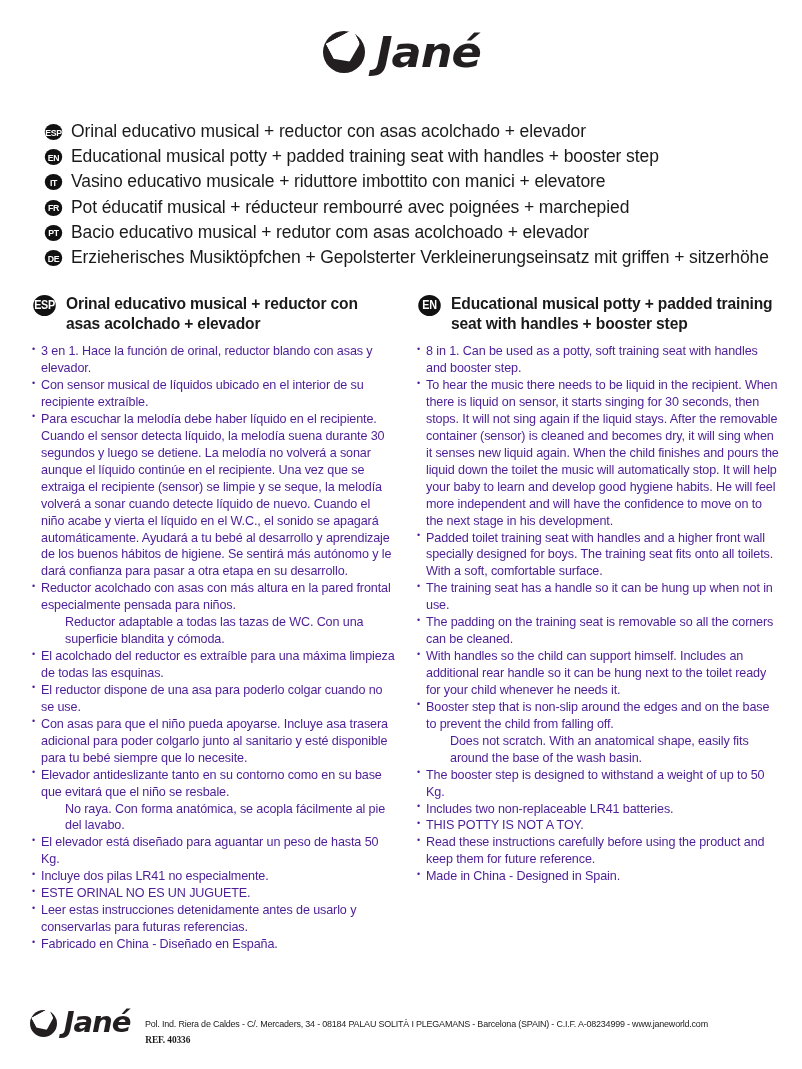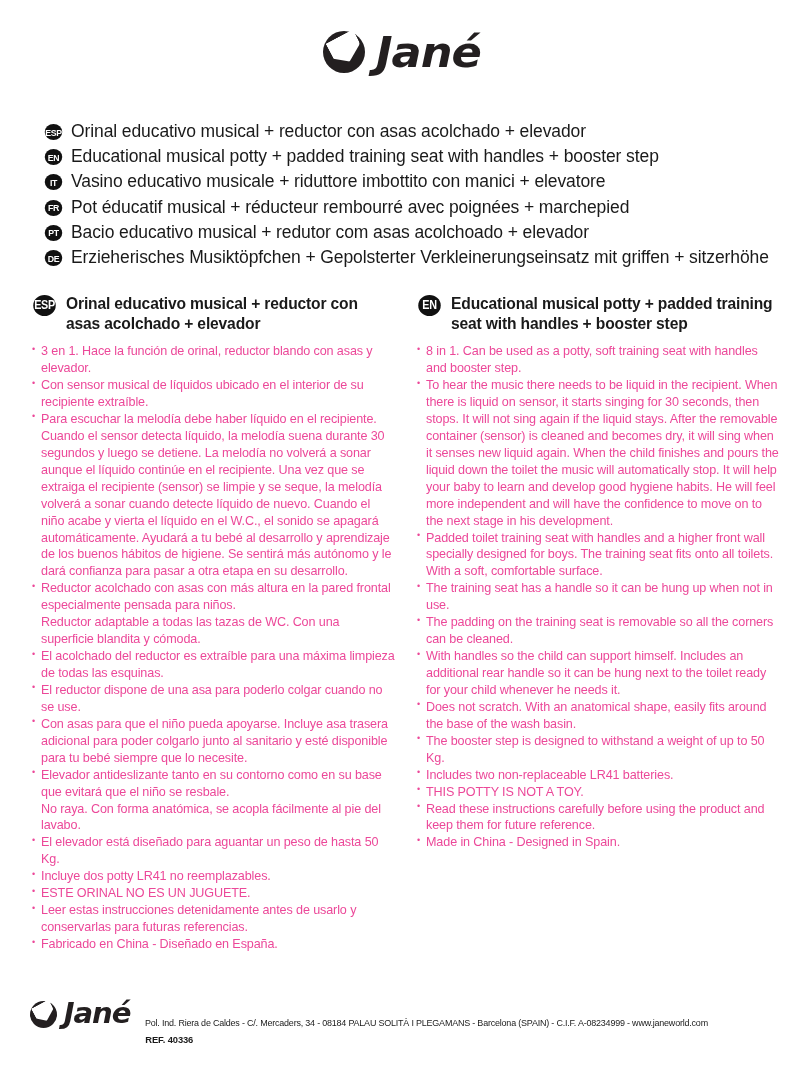--- a/index.html
+++ b/index.html
@@ -140,31 +140,32 @@
     margin: 0;
     padding: 0;
   }
   .bullets li {
     position: relative;
     padding-left: 9px;
     font-size: 12.6px;
     line-height: 1.345;
     letter-spacing: -0.12px;
     margin-bottom: 0;
-    color: #ec4899;
+    color: #4c1d95;
   }
   .bullets li::before {
     content: "\2022";
     position: absolute;
     left: 0;
     top: -0.5px;
     font-size: 9px;
   }
   .bullets li .cont {
     display: block;
+    margin-left: 24px;
   }
 
   
   .footer {
     position: absolute;
     left: 30px;
     bottom: 24px;
     width: 748px;
     display: flex;
     align-items: flex-start;
@@ -183,37 +184,38 @@
     left: 4px;
     top: 2px;
     width: 20px;
     height: 18px;
   }
   .footer-logo .logo-word {
     font-size: 28px;
   }
   .footer-text {
     margin-left: 16px;
-    margin-top: 20px;
+    margin-top: 12px;
   }
   .footer-address {
     font-size: 9.1px;
     line-height: 1.3;
     color: #1a1a1a;
     letter-spacing: -0.2px;
     white-space: nowrap;
     transform: scaleX(0.985);
     transform-origin: left center;
   }
   .footer-ref {
     font-size: 9.4px;
     font-weight: bold;
     margin-top: 4px;
     letter-spacing: -0.1px;
     color: #1a1a1a;
+    font-family: Liberation Serif, serif;
   }
 </style>
 </head>
 <body>
 
 <div class="header">
   <div class="logo">
     <div class="logo-mark">
       <div class="disc"></div>
       <div class="swoosh"></div>
@@ -259,40 +261,40 @@
     <ul class="bullets" id="list-es">
         <li><span>3 en 1. Hace la función de orinal, reductor blando con asas y elevador.</span></li>
         <li><span>Con sensor musical de líquidos ubicado en el interior de su recipiente extraíble.</span></li>
         <li><span>Para escuchar la melodía debe haber líquido en el recipiente. Cuando el sensor detecta líquido, la melodía suena durante 30 segundos y luego se detiene. La melodía no volverá a sonar aunque el líquido continúe en el recipiente. Una vez que se extraiga el recipiente (sensor) se limpie y se seque, la melodía volverá a sonar cuando detecte líquido de nuevo. Cuando el niño acabe y vierta el líquido en el W.C., el sonido se apagará automáticamente. Ayudará a tu bebé al desarrollo y aprendizaje de los buenos hábitos de higiene. Se sentirá más autónomo y le dará confianza para pasar a otra etapa en su desarrollo.</span></li>
         <li><span>Reductor acolchado con asas con más altura en la pared frontal especialmente pensada para niños.</span><span class="cont">Reductor adaptable a todas las tazas de WC. Con una superficie blandita y cómoda.</span></li>
         <li><span>El acolchado del reductor es extraíble para una máxima limpieza de todas las esquinas.</span></li>
         <li><span>El reductor dispone de una asa para poderlo colgar cuando no se use.</span></li>
         <li><span>Con asas para que el niño pueda apoyarse. Incluye asa trasera adicional para poder colgarlo junto al sanitario y esté disponible para tu bebé siempre que lo necesite.</span></li>
         <li><span>Elevador antideslizante tanto en su contorno como en su base que evitará que el niño se resbale.</span><span class="cont">No raya. Con forma anatómica, se acopla fácilmente al pie del lavabo.</span></li>
         <li><span>El elevador está diseñado para aguantar un peso de hasta 50 Kg.</span></li>
-        <li><span>Incluye dos potty LR41 no reemplazables.</span></li>
+        <li><span>Incluye dos pilas LR41 no especialmente.</span></li>
         <li><span>ESTE ORINAL NO ES UN JUGUETE.</span></li>
         <li><span>Leer estas instrucciones detenidamente antes de usarlo y conservarlas para futuras referencias.</span></li>
         <li><span>Fabricado en China - Diseñado en España.</span></li>
       </ul>
   </div>
 
   <div class="col">
     <div class="col-head">
       <span class="badge badge-lg">EN</span>
       <span class="col-head-text">Educational musical potty + padded training seat with handles + booster step</span>
     </div>
     <ul class="bullets" id="list-en">
         <li><span>8 in 1. Can be used as a potty, soft training seat with handles and booster step.</span></li>
         <li><span>To hear the music there needs to be liquid in the recipient. When there is liquid on sensor, it starts singing for 30 seconds, then stops. It will not sing again if the liquid stays. After the removable container (sensor) is cleaned and becomes dry, it will sing when it senses new liquid again. When the child finishes and pours the liquid down the toilet the music will automatically stop. It will help your baby to learn and develop good hygiene habits. He will feel more independent and will have the confidence to move on to the next stage in his development.</span></li>
         <li><span>Padded toilet training seat with handles and a higher front wall specially designed for boys. The training seat fits onto all toilets. With a soft, comfortable surface.</span></li>
         <li><span>The training seat has a handle so it can be hung up when not in use.</span></li>
         <li><span>The padding on the training seat is removable so all the corners can be cleaned.</span></li>
         <li><span>With handles so the child can support himself. Includes an additional rear handle so it can be hung next to the toilet ready for your child whenever he needs it.</span></li>
-        <li><span class="cont">Does not scratch. With an anatomical shape, easily fits around the base of the wash basin.</span></li>
+        <li><span>Booster step that is non-slip around the edges and on the base to prevent the child from falling off.</span><span class="cont">Does not scratch. With an anatomical shape, easily fits around the base of the wash basin.</span></li>
         <li><span>The booster step is designed to withstand a weight of up to 50 Kg.</span></li>
         <li><span>Includes two non-replaceable LR41 batteries.</span></li>
         <li><span>THIS POTTY IS NOT A TOY.</span></li>
         <li><span>Read these instructions carefully before using the product and keep them for future reference.</span></li>
         <li><span>Made in China - Designed in Spain.</span></li>
       </ul>
   </div>
 
 </div>
 

